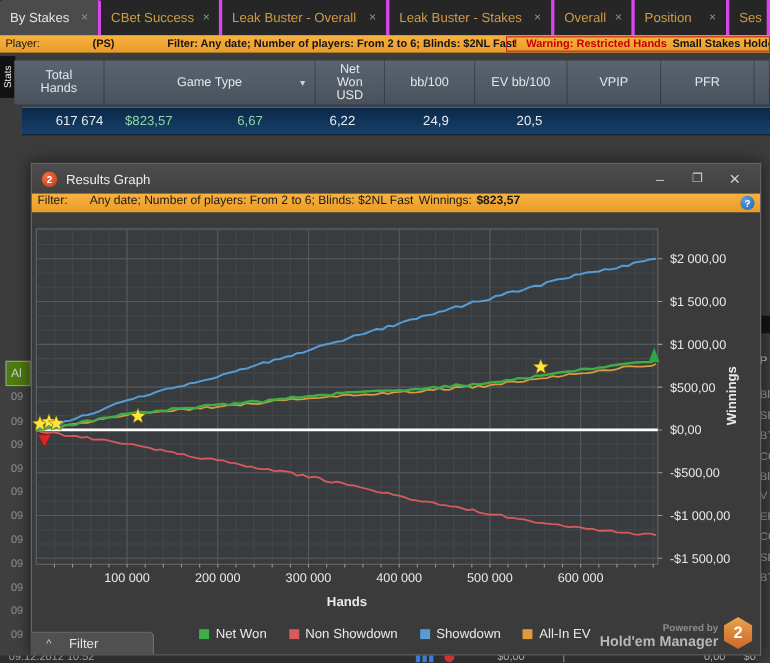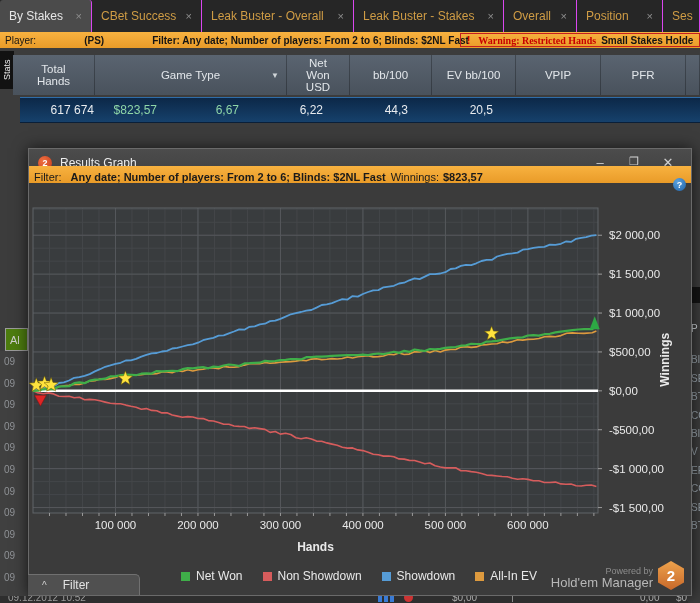--- a/index.html
+++ b/index.html
@@ -2,34 +2,34 @@
 <html><head>
 <meta charset="utf-8">
 <style>
   html,body{margin:0;padding:0;background:#2a2a2a;}
   *{box-sizing:border-box;font-family:"Liberation Sans",sans-serif;}
   #app{position:relative;width:700px;height:603px;background:#3c3c3c;overflow:hidden;}
 
   
   .tabbar{position:absolute;left:0;top:0;width:700px;height:32px;background:#262626;display:flex;}
   .tab{height:32px;display:flex;align-items:center;justify-content:space-between;padding:0 9px;
-       border-right:1px solid #d946ef;font-size:12px;color:#cf9c45;white-space:nowrap;overflow:hidden;}
+       border-right:3px solid #d946ef;font-size:12px;color:#cf9c45;white-space:nowrap;overflow:hidden;}
   .tab.active{background:#4b4b4b;color:#e6e6e6;border-radius:3px 3px 0 0;}
   .tab .x{color:#8f8f8f;font-size:11px;margin-left:8px;}
 
   
   .playerbar{position:absolute;left:0;top:32px;width:700px;height:16px;
     background:linear-gradient(#f8b240,#e99b28);color:#141414;font-size:10px;display:flex;align-items:center;gap:48px;}
   .playerbar .lbl{margin-left:5px;}
   .playerbar .ps{font-weight:bold;}
   .playerbar .ftxt{font-weight:bold;white-space:nowrap;}
   .warnbox{position:absolute;left:460px;top:1px;bottom:1px;right:0;border:1px solid #c41f1f;
     display:flex;align-items:center;white-space:nowrap;overflow:hidden;}
   .warnbox .bang{color:#c80000;font-weight:bold;margin:0 8px 0 6px;}
-  .warnbox .wtxt{color:#c80000;font-weight:bold;font-family:Liberation Serif, serif;}
+  .warnbox .wtxt{color:#c80000;font-weight:bold;}
   .warnbox .wsuf{color:#141414;font-weight:bold;margin-left:5px;}
 
   
   .tablezone{position:absolute;left:0;top:48px;width:700px;height:100px;background:#3c3c3c;}
   .sidetab{position:absolute;left:0;top:3px;width:14px;height:38px;background:#121212;color:#efefef;
     font-size:9px;display:flex;align-items:center;justify-content:center;
     writing-mode:vertical-rl;transform:rotate(180deg);}
   .thead{position:absolute;left:13px;top:7px;width:687px;height:40px;display:flex;
     background:linear-gradient(#5a6470,#49525c);color:#e2e6ea;font-size:11.5px;}
   .hcell{position:relative;display:flex;align-items:center;justify-content:center;text-align:center;
@@ -47,54 +47,54 @@
   .dialog{position:absolute;left:28px;top:148px;width:664px;height:448px;background:#3b3b3b;
     border:1px solid #6a6a6a;box-shadow:0 0 14px rgba(0,0,0,.65);z-index:5;}
   .titlebar{position:absolute;left:0;top:0;right:0;height:27px;background:linear-gradient(#4c4c4c,#414141);
     display:flex;align-items:center;}
   .appicon{width:14px;height:14px;border-radius:50%;background:radial-gradient(circle at 35% 35%,#f07040,#c43a1c);
     color:#fff;font-size:9px;font-weight:bold;display:flex;align-items:center;justify-content:center;margin-left:9px;}
   .dtitle{color:#ededed;font-size:12px;margin-left:8px;}
   .winbtns{margin-left:auto;display:flex;margin-right:6px;}
   .winbtn{width:34px;text-align:center;color:#cfcfcf;font-size:13px;cursor:default;}
   .winbtn.maxi{font-size:11px;}
-  .gfilter{position:absolute;left:0;top:17px;right:0;height:17px;background:linear-gradient(#f8b240,#e99b28);
-    display:flex;align-items:flex-end;font-size:11px;color:#1a1a1a;white-space:nowrap;overflow:hidden;}
+  .gfilter{position:absolute;left:0;top:27px;right:0;height:17px;background:linear-gradient(#f8b240,#e99b28);
+    display:flex;align-items:flex-start;font-size:11px;color:#1a1a1a;white-space:nowrap;overflow:hidden;}
   .gfilter .fl{margin-left:5px;}
-  .gfilter .fv{font-weight:bold;margin-left:9px;}
+  .gfilter .fv{font-weight:normal;margin-left:20px;}
   .gfilter .wl{margin-left:5px;}
   .gfilter .wv{font-weight:bold;margin-left:4px;}
   .helpicon{position:absolute;right:5px;top:29px;width:13px;height:13px;border-radius:50%;
     background:radial-gradient(circle at 35% 30%,#5aa2e0,#1f62a8);color:#fff;font-size:9px;font-weight:bold;
     display:flex;align-items:center;justify-content:center;}
   #chart-svg{position:absolute;left:0;top:44px;}
 
   .legend{position:absolute;left:30px;bottom:12px;width:600px;display:flex;justify-content:center;gap:20px;}
   .legitem{display:flex;align-items:center;color:#e9e9e9;font-size:12px;}
   .legsw{width:9px;height:9px;margin-right:6px;display:inline-block;}
 
   .optionsbtn{position:absolute;left:-1px;bottom:0;width:112px;height:21px;background:#505050;
     border:1px solid #707070;border-left:none;border-bottom:none;border-radius:0 5px 0 0;
     color:#e2e2e2;font-size:12px;display:flex;align-items:center;}
   .optionsbtn .chev{font-size:10px;color:#cfcfcf;margin-left:14px;}
   .optionsbtn .olbl{margin-left:16px;}
 
-  .powered{position:absolute;right:38px;bottom:6px;text-align:right;line-height:12px;}
+  .powered{position:absolute;right:38px;bottom:6px;text-align:right;line-height:12px;font-weight:bold;}
   .powered .p1{color:#8d8d8d;font-size:9px;display:block;}
   .powered .p2{color:#b8b8b8;font-size:13px;display:block;}
   .hexbadge{position:absolute;right:7px;bottom:5px;width:26px;height:29px;
     clip-path:polygon(50% 0,100% 26%,100% 74%,50% 100%,0 74%,0 26%);
     background:linear-gradient(#eda24c,#c8682a);color:#fff;font-size:15px;font-weight:bold;
     display:flex;align-items:center;justify-content:center;}
 
   
   .albtn{position:absolute;left:5px;top:328px;width:23px;height:23px;border:1px solid #9b9b9b;background:#4d7c0f;
     color:#d0d0d0;font-size:11px;display:flex;align-items:center;padding-left:4px;z-index:1;}
   .leftdates{position:absolute;left:0;top:351px;width:27px;height:245px;background:#404040;z-index:0;}
-  .leftdates span{display:block;height:21.6px;font-size:10px;color:#8f9296;padding-left:4px;line-height:21.6px;}
+  .leftdates span{display:block;height:21.6px;font-size:10px;color:#8f9296;padding-left:4px;line-height:21.6px;text-align:center;}
   .rightcol{position:absolute;left:691px;top:320px;width:9px;height:230px;overflow:hidden;z-index:0;}
   .rightcol span{display:block;line-height:18.4px;font-size:10px;color:#97a1a9;white-space:nowrap;}
   .rightcol span:first-child{margin-bottom:13px;color:#cfd4d8;}
   .rightband{position:absolute;left:691px;top:287px;width:9px;height:16px;background:#141414;z-index:0;}
 
   .bottomstrip{position:absolute;left:0;top:596px;width:688px;height:7px;background:#2e2e2e;overflow:hidden;z-index:6;}
   .bottomstrip .bdate{position:absolute;left:8px;top:-4px;font-size:10px;color:#9a9a9a;}
   .bbars{position:absolute;left:378px;top:-2px;display:flex;gap:2px;}
   .bbars i{width:4px;height:8px;background:#3a7bd5;display:block;}
   .bcirc{position:absolute;left:404px;top:-3px;width:9px;height:9px;border-radius:50%;background:#c33;}
@@ -172,21 +172,21 @@
       <div class="hcell" style="width:85px">
         <span class="inner">PFR</span>
       </div>
       <div class="hcell" style="flex:1"></div>
     </div>
     <div class="trow">
       <div class="tcell num" style="width:82px">617 674</div>
       <div class="tcell num money" style="width:63px">$823,57</div>
       <div class="tcell num money" style="width:82px">6,67</div>
       <div class="tcell num" style="width:84px">6,22</div>
-      <div class="tcell num" style="width:85px">44,3</div>
+      <div class="tcell num" style="width:85px">24,9</div>
       <div class="tcell num" style="width:85px">20,5</div>
     </div>
   </div>
 
   <div class="albtn">Al</div>
   <div class="leftdates" id="leftdates">
       <span>09</span>
       <span>09</span>
       <span>09</span>
       <span>09</span>

